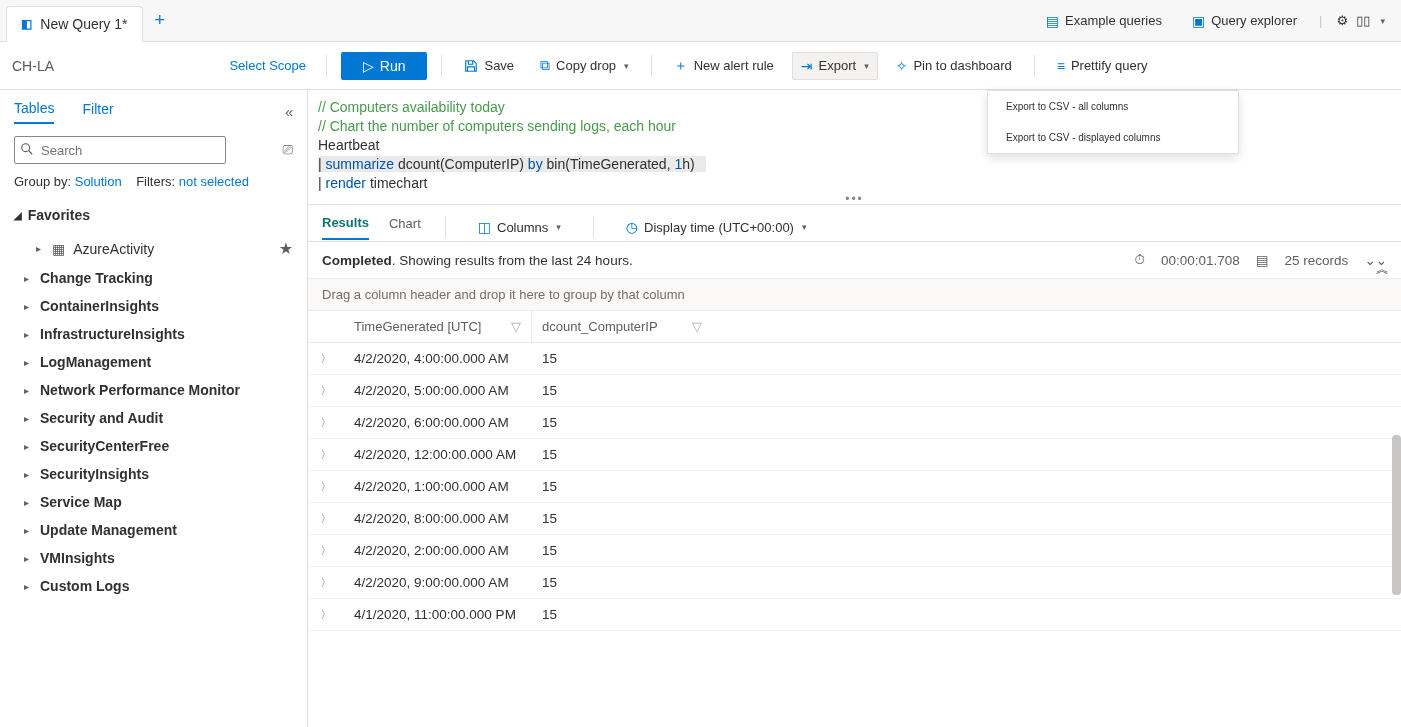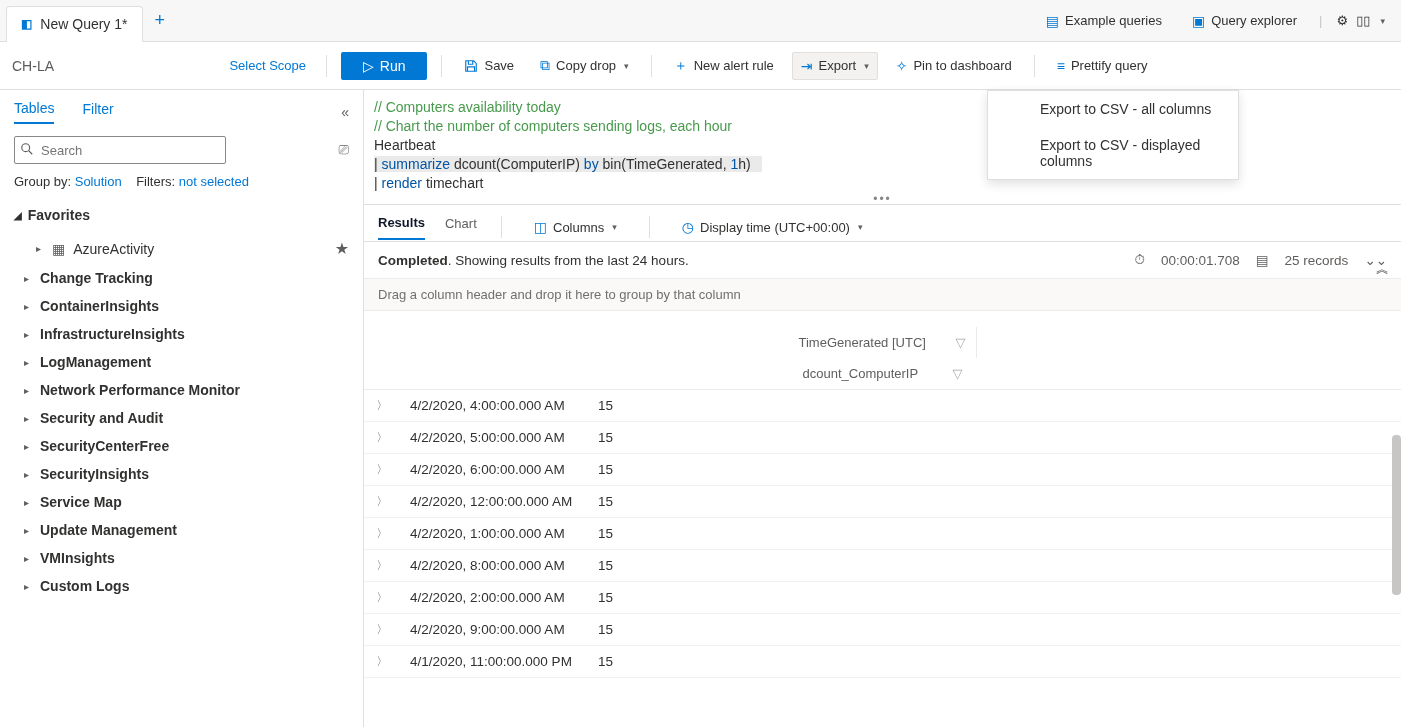--- a/index.html
+++ b/index.html
@@ -23,21 +23,21 @@
   .run-btn { background:#0078d4; color:#fff; border:none; border-radius:2px; height:28px; padding:0 22px; font-size:14px; display:flex; align-items:center; gap:6px; cursor:pointer; }
   .time-range { border:1px solid #8a8886; border-radius:14px; height:28px; padding:0 14px; display:flex; align-items:center; gap:4px; cursor:pointer; font-size:13px; }
   .time-range b { font-weight:600; }
   .tool-btn { display:flex; align-items:center; gap:6px; padding:0 8px; height:28px; cursor:pointer; color:#323130; font-size:13px; border-radius:2px; }
   .tool-btn .ic { color:#0078d4; font-size:14px; display:inline-flex; }
   .tool-btn.export { background:#f3f2f1; border:1px solid #e1dfdd; }
   .caret { font-size:9px; color:#605e5c; margin-left:2px; }
 
   
   .body { display:flex; height:calc(727px - 42px - 48px); }
-  .sidebar { width:364px; border-right:1px solid #e1dfdd; padding:10px 14px 0 14px; overflow:hidden; }
+  .sidebar { width:308px; border-right:1px solid #e1dfdd; padding:10px 14px 0 14px; overflow:hidden; }
   .side-tabs { display:flex; gap:28px; align-items:center; font-size:14px; }
   .side-tab-active { color:#0078d4; border-bottom:2px solid #0078d4; padding-bottom:6px; font-weight:400; }
   .side-tab { color:#0078d4; padding-bottom:6px; }
   .collapse-caret { margin-left:auto; color:#605e5c; cursor:pointer; }
   .search { margin-top:12px; display:flex; align-items:center; gap:8px; }
   .search input { flex:1; height:28px; border:1px solid #8a8886; border-radius:2px; padding:0 8px 0 26px; font-size:13px; background: none; }
   .search .wrap { position:relative; flex:1; }
   .search .mag { position:absolute; left:6px; top:6px; color:#605e5c; }
   .groupby { margin-top:10px; font-size:13px; }
   .groupby .lbl { color:#323130; }
@@ -53,42 +53,42 @@
   .main { flex:1; display:flex; flex-direction:column; position:relative; }
   .editor { padding:8px 10px 0 10px; font-family:Consolas,Menlo,monospace; font-size:14px; line-height:1.35; }
   .editor .cmt { color:#489a4c; }
   .editor .kw  { color:#0054a6; }
   .editor .num { color:#0054a6; }
   .editor .hl  { background:#eaeaea; }
   .collapse-up { position:absolute; right:12px; top:170px; cursor:pointer; color:#605e5c; }
   .dots { text-align:center; color:#8a8886; letter-spacing:2px; font-size:12px; height:12px; }
 
   .results-toolbar { display:flex; align-items:center; gap:20px; padding:8px 14px 0 14px; border-top:1px solid #e1dfdd; }
-  .rtab-active { color:#0f172a; font-weight:600; border-bottom:2px solid #0078d4; padding-bottom:8px; }
+  .rtab-active { color:#0f766e; font-weight:600; border-bottom:2px solid #0078d4; padding-bottom:8px; }
   .rtab { color:#605e5c; padding-bottom:8px; cursor:pointer; }
   .status-row { display:flex; align-items:center; padding:10px 14px; border-top:1px solid #e1dfdd; border-bottom:1px solid #edebe9; font-size:13.5px; }
   .status-row .r { margin-left:auto; display:flex; gap:16px; align-items:center; color:#605e5c; }
   .groupdrop { background:#faf9f8; color:#726f6c; padding:8px 14px; font-size:13px; border-bottom:1px solid #edebe9; }
 
-  .grid-head { display:flex; align-items:center; border-bottom:1px solid #edebe9; font-size:13px; color:#605e5c;flex-direction:column; }
+  .grid-head { display:flex; align-items:center; border-bottom:1px solid #edebe9; font-size:13px; color:#605e5c; }
   .grid-head .gh { padding:8px 10px; display:flex; align-items:center; gap:6px; }
   .gh0 { width:36px; }
   .gh1 { width:188px; border-right:1px solid #edebe9; justify-content:space-between; }
   .gh2 { width:180px; justify-content:space-between; }
   .filter-ic { color:#a8a8a8; }
 
   .grid-body { overflow:auto; }
   .row { display:flex; align-items:center; border-bottom:1px solid #f3f2f1; font-size:13.5px; color:#323130; }
   .row .c0 { width:36px; text-align:center; color:#605e5c; cursor:pointer; font-size:11px; }
   .row .c1 { width:188px; padding:8px 10px; }
   .row .c2 { width:180px; padding:8px 10px; }
 
   
   .dropdown { position:absolute; top:0; right:162px; width:252px; background:#fff; border:1px solid #e1dfdd; box-shadow:0 4px 10px rgba(0,0,0,.12); z-index:10; }
-  .dropdown .opt { padding:10px 18px; cursor:pointer; font-size:14px;margin-left:34px; }
+  .dropdown .opt { padding:10px 18px; cursor:pointer; font-size:10px; }
 
   svg { display:block; }
 
   .vscroll-thumb { position:absolute; right:0; top:345px; width:9px; height:160px; background:#c8c6c4; border-radius:4px; }
 </style>
 </head>
 <body>
 
 <div class="tabstrip">
   <div class="tab">

